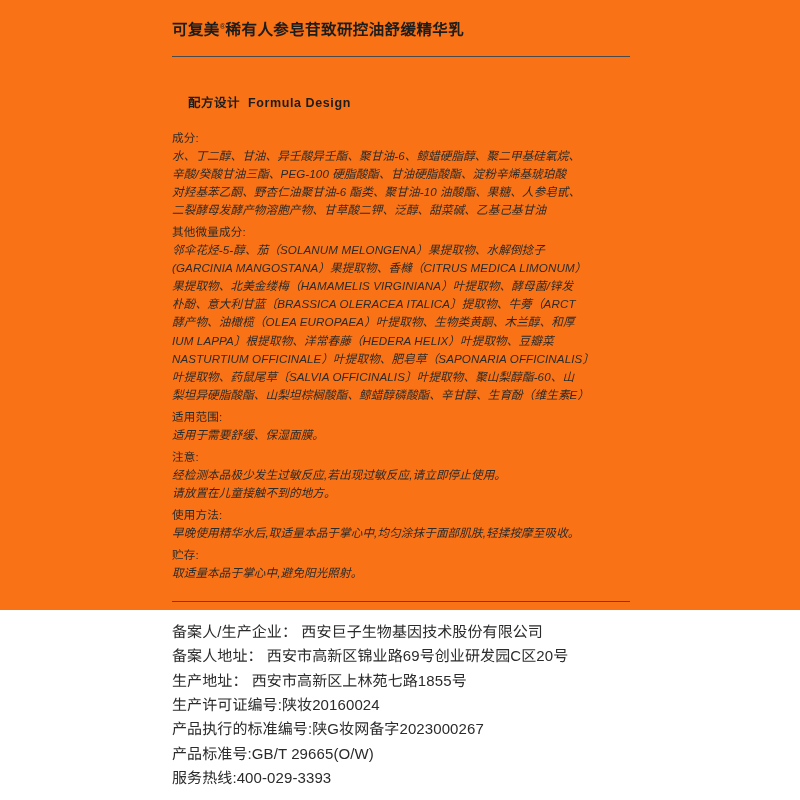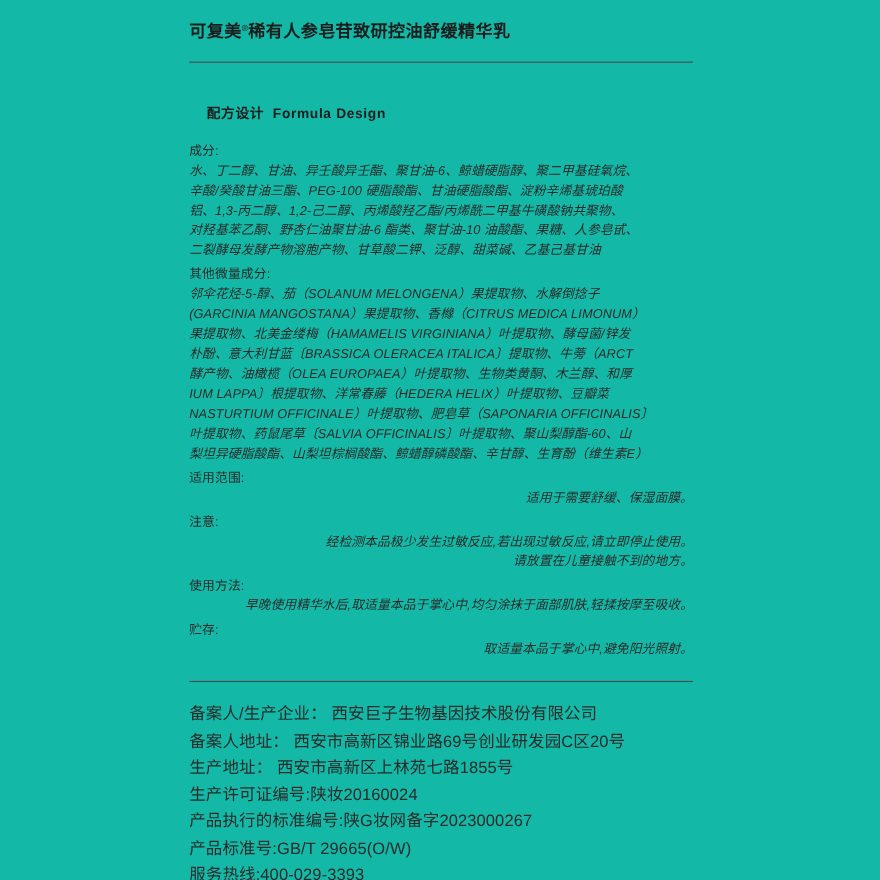--- a/index.html
+++ b/index.html
@@ -11,23 +11,23 @@
   body {
     width: 800px;
     height: 800px;
     font-family: "Liberation Sans", "DejaVu Sans", sans-serif;
     color: #2b2b2b;
     -webkit-font-smoothing: antialiased;
   }
   .page {
     box-sizing: border-box;
     width: 800px;
-    height: 800px;
+    height: 610px;
     padding: 0;
-    background: #14b8a6;
+    background: #f97316;
     position: relative;
   }
   .content {
     position: absolute;
     left: 172px;
     top: 0;
     width: 458px;
   }
 
   
@@ -89,21 +89,21 @@
     font-size: 11.6px;
     line-height: 1.56;
     color: #2b2b2b;
     margin: 0;
     letter-spacing: 0.1px;
     text-align: justify;
     text-justify: inter-ideograph;
     word-break: break-word;
   }
   .block-body.nojustify {
-    text-align: right;
+    text-align: left;
   }
   .block-body .ln {
     display: block;
     font-style: italic;
   }
 
   
   .footer {
     margin-top: 18px;
   }
@@ -126,21 +126,20 @@
 
     <div class="rule top"></div>
 
     <h2 class="section-heading"><span>配方设计</span><span class="en">Formula Design</span></h2>
 
     <div class="block">
       <p class="block-label">成分:</p>
       <p class="block-body">
           <span class="ln">水、丁二醇、甘油、异壬酸异壬酯、聚甘油-6、鲸蜡硬脂醇、聚二甲基硅氧烷、</span>
           <span class="ln">辛酸/癸酸甘油三酯、PEG-100 硬脂酸酯、甘油硬脂酸酯、淀粉辛烯基琥珀酸</span>
-          <span class="ln">铝、1,3-丙二醇、1,2-己二醇、丙烯酸羟乙酯/丙烯酰二甲基牛磺酸钠共聚物、</span>
           <span class="ln">对羟基苯乙酮、野杏仁油聚甘油-6 酯类、聚甘油-10 油酸酯、果糖、人参皂甙、</span>
           <span class="ln">二裂酵母发酵产物溶胞产物、甘草酸二钾、泛醇、甜菜碱、乙基己基甘油</span>
         </p>
     </div>
 
     <div class="block">
       <p class="block-label">其他微量成分:</p>
       <p class="block-body">
           <span class="ln">邻伞花烃-5-醇、茄（SOLANUM MELONGENA）果提取物、水解倒捻子</span>
           <span class="ln">(GARCINIA MANGOSTANA）果提取物、香橼（CITRUS MEDICA LIMONUM）</span>

